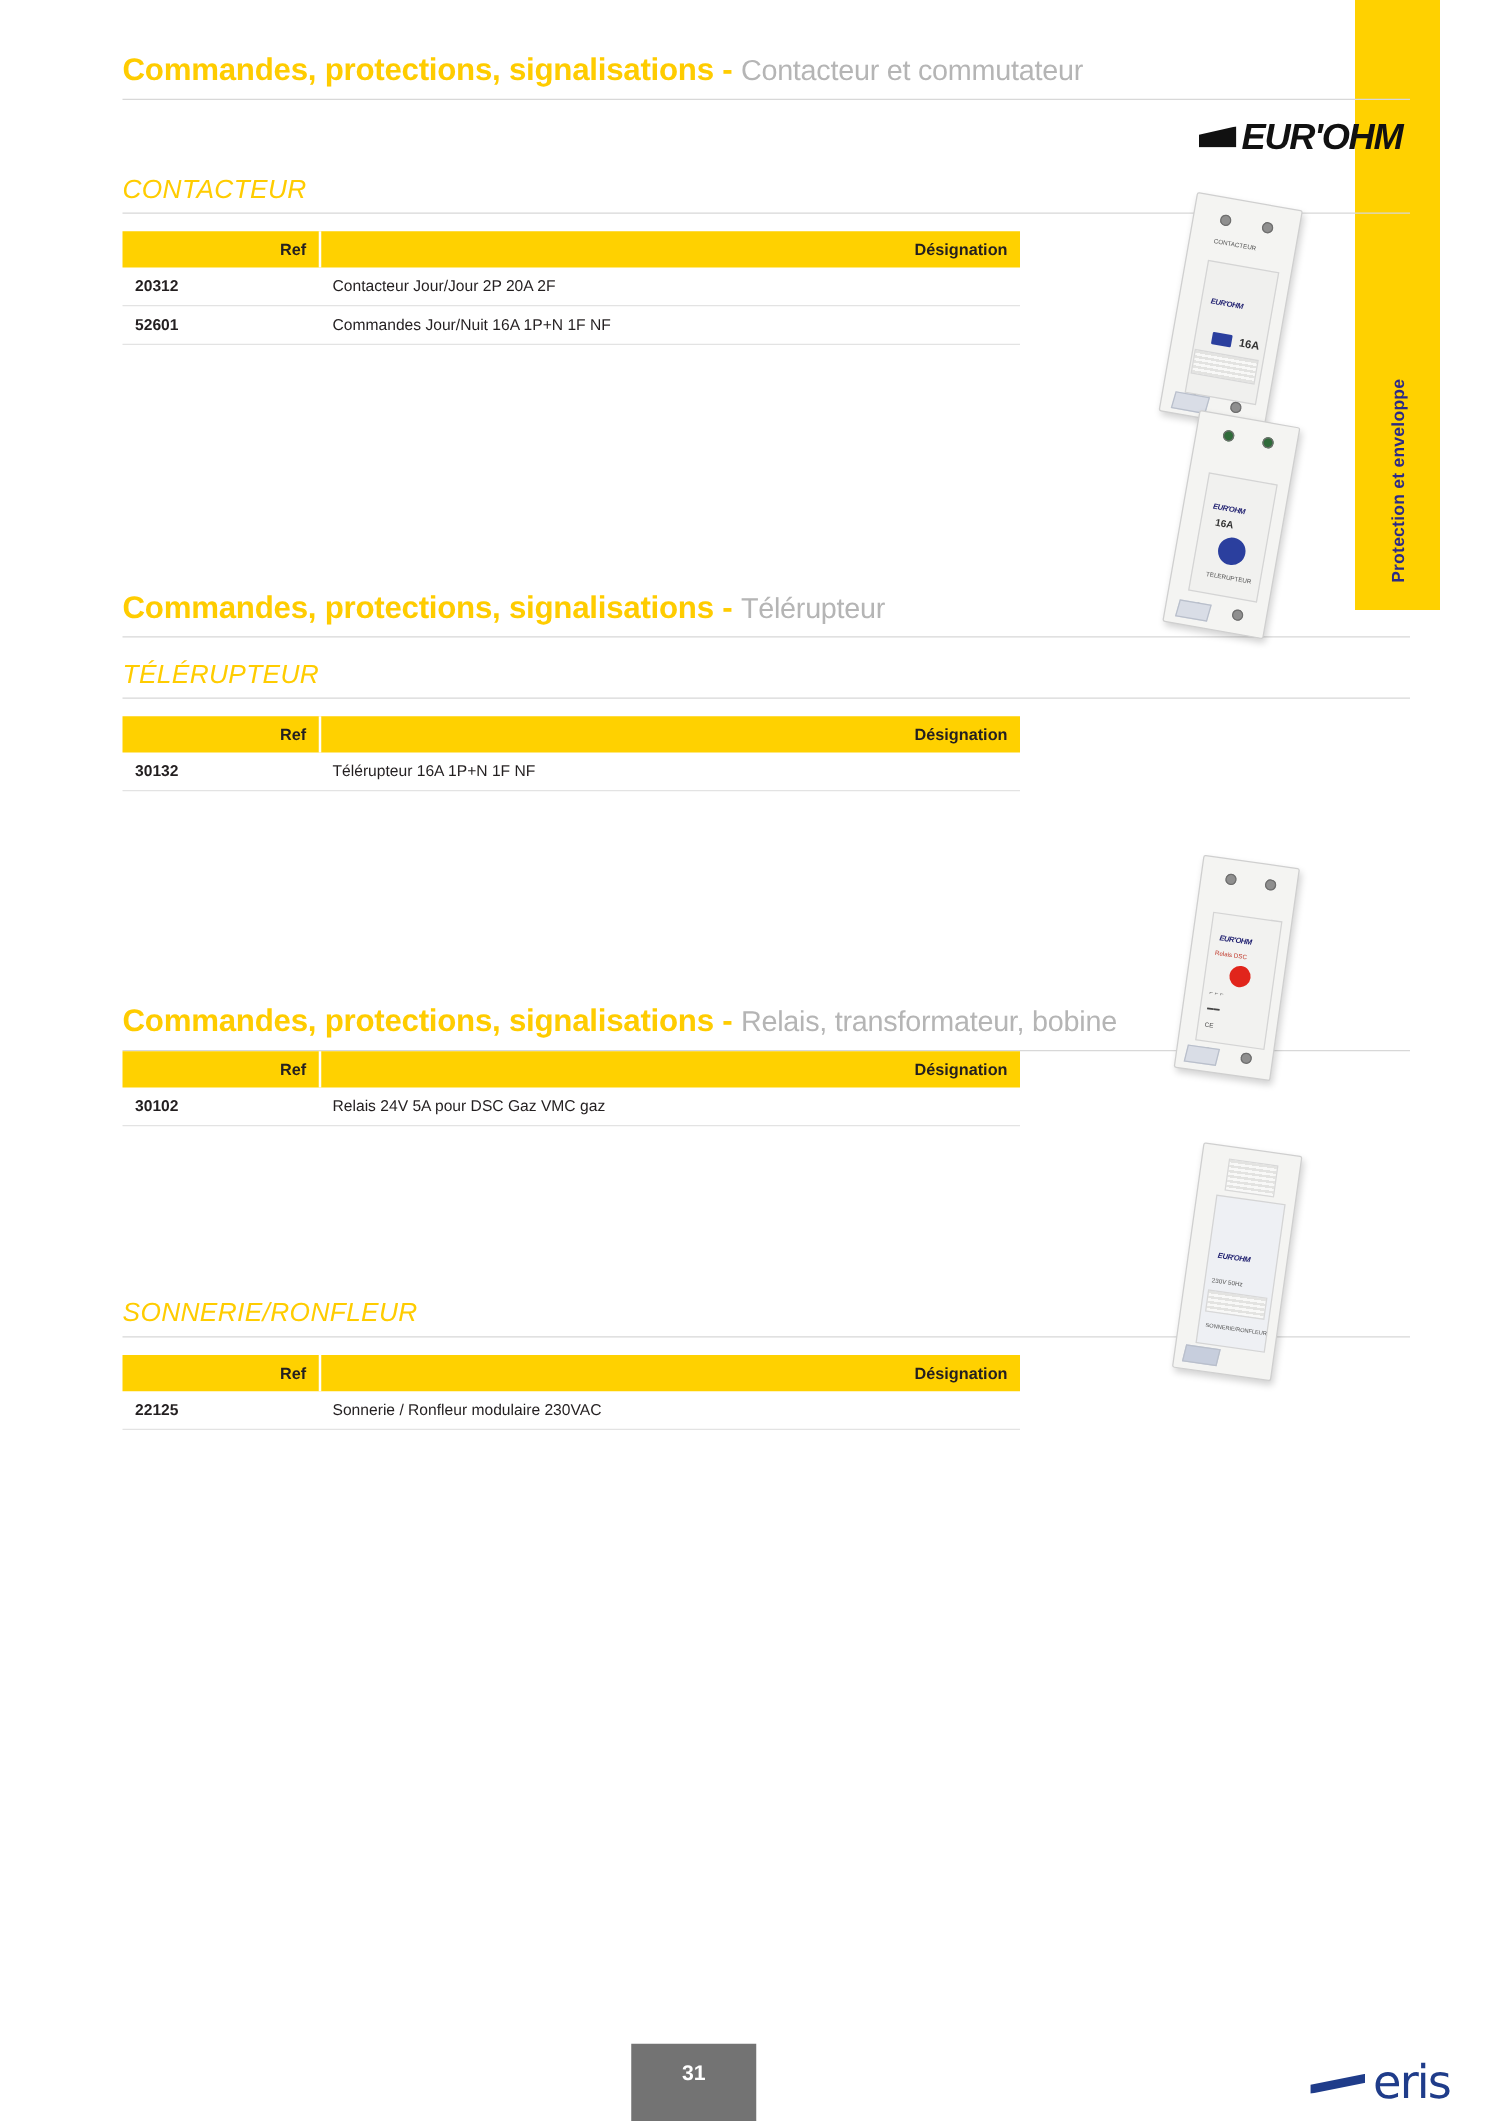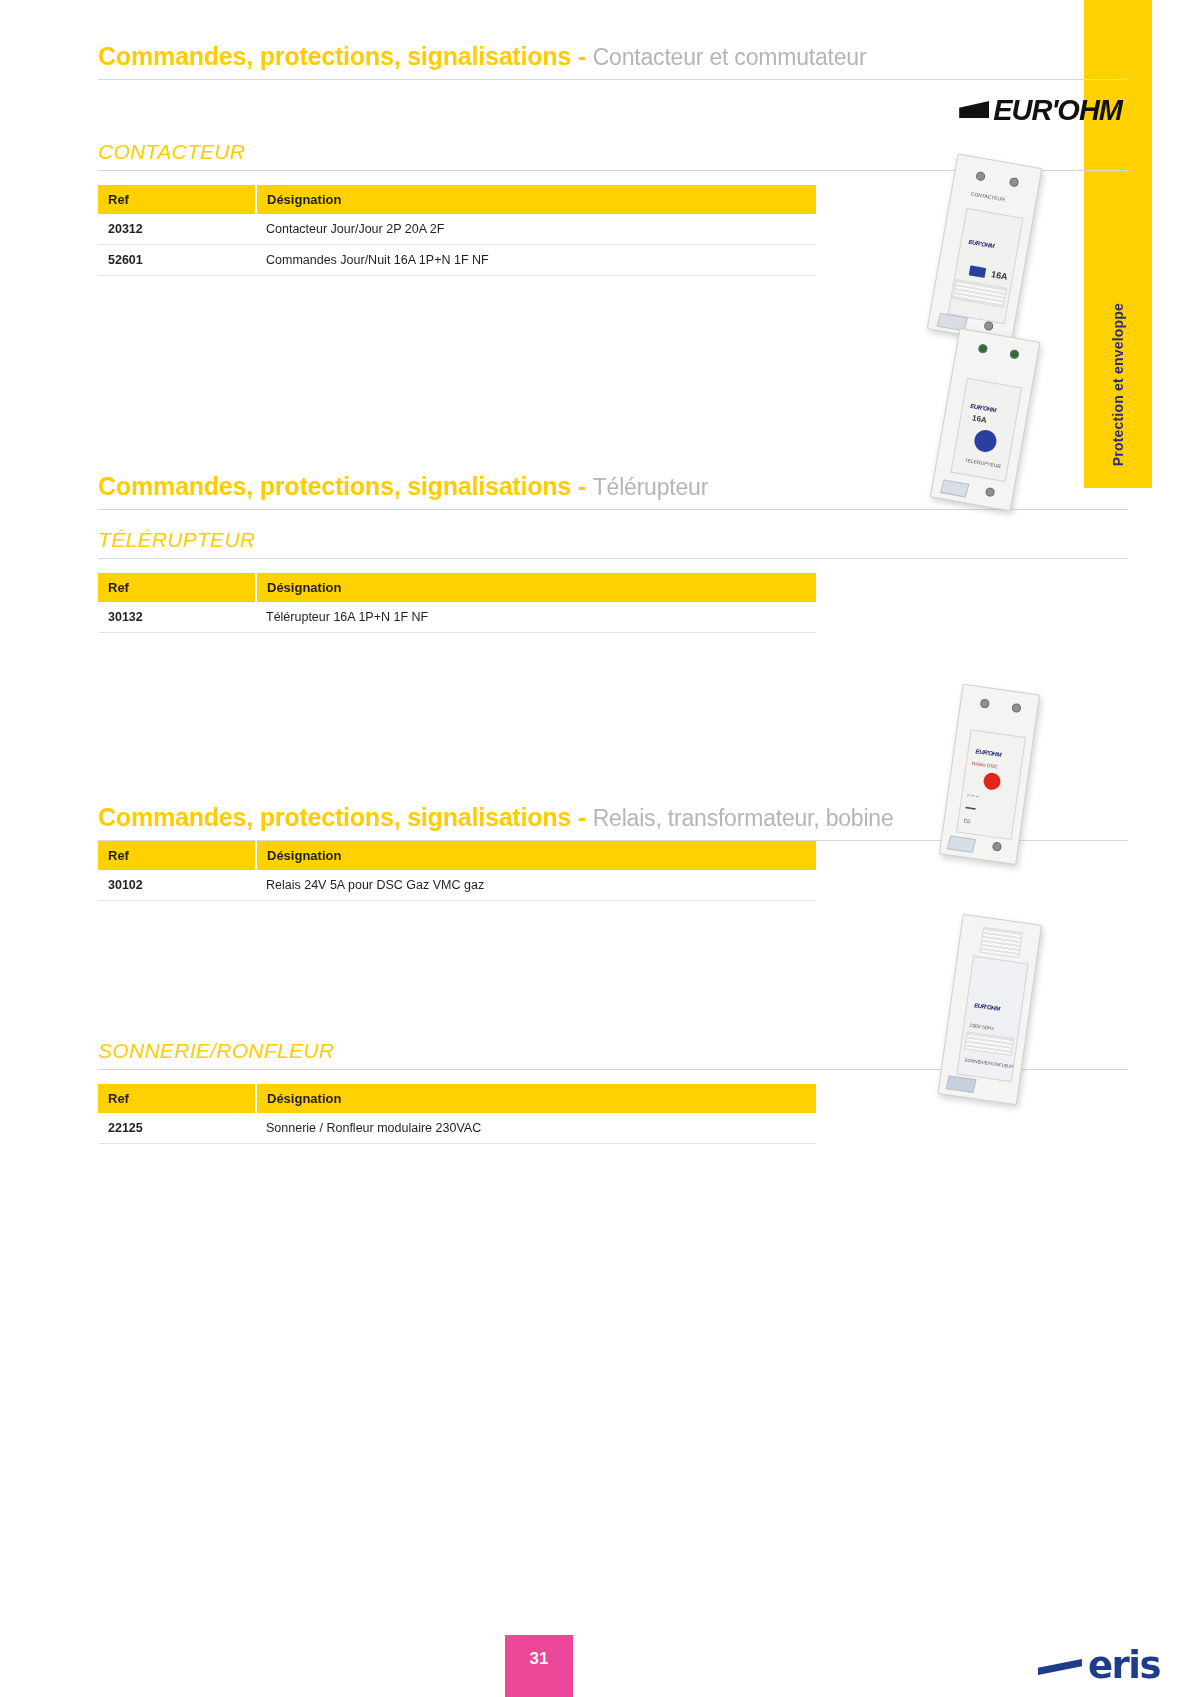--- a/index.html
+++ b/index.html
@@ -119,21 +119,21 @@
 
   
   .tbl {
     width: 718px;
     border-collapse: collapse;
     font-size: 12.5px;
   }
   .tbl th {
     background: #ffd100;
     color: #231f20;
-    text-align: left;
+    text-align: right;
     font-weight: bold;
     font-size: 13px;
     padding: 7px 10px;
     border-right: 2px solid #ffffff;
   }
   .tbl th:last-child { border-right: 0; }
   .tbl th.c-ref { width: 158px; }
   .tbl td {
     padding: 8px 10px;
     border-bottom: 1px solid #e3e3e3;
@@ -209,23 +209,23 @@
     position: absolute;
     background: #d9dde6;
     border: 1px solid #b9bfcb;
   }
 
   
   .footer-bar {
     position: absolute;
     left: 505px;
     bottom: 0;
-    width: 68px;
+    width: 100px;
     height: 62px;
-    background: #ec4899;
+    background: #737373;
     padding-left: 44px;
   }
   .footer-bar .pg {
     position: absolute;
     left: 0; right: 0;
     top: 14px;
     text-align: center;
     color: #ffffff;
     font-size: 17px;
     font-weight: bold;
@@ -239,21 +239,21 @@
   }
   .eris .swoosh {
     width: 44px; height: 16px;
     margin-right: 6px;
     margin-bottom: 6px;
     background: #1f3c8a;
     clip-path: polygon(0 55%, 100% 0, 100% 45%, 0 100%);
   }
   .eris .word {
     font-size: 37px;
-    font-weight: bold;
+    font-weight: normal;
     color: #1f3c8a;
     letter-spacing: -1.5px;
     line-height: .85;
     font-family: "DejaVu Sans", sans-serif;
   }
 </style>
 </head>
 <body>
 
 <div class="page">

